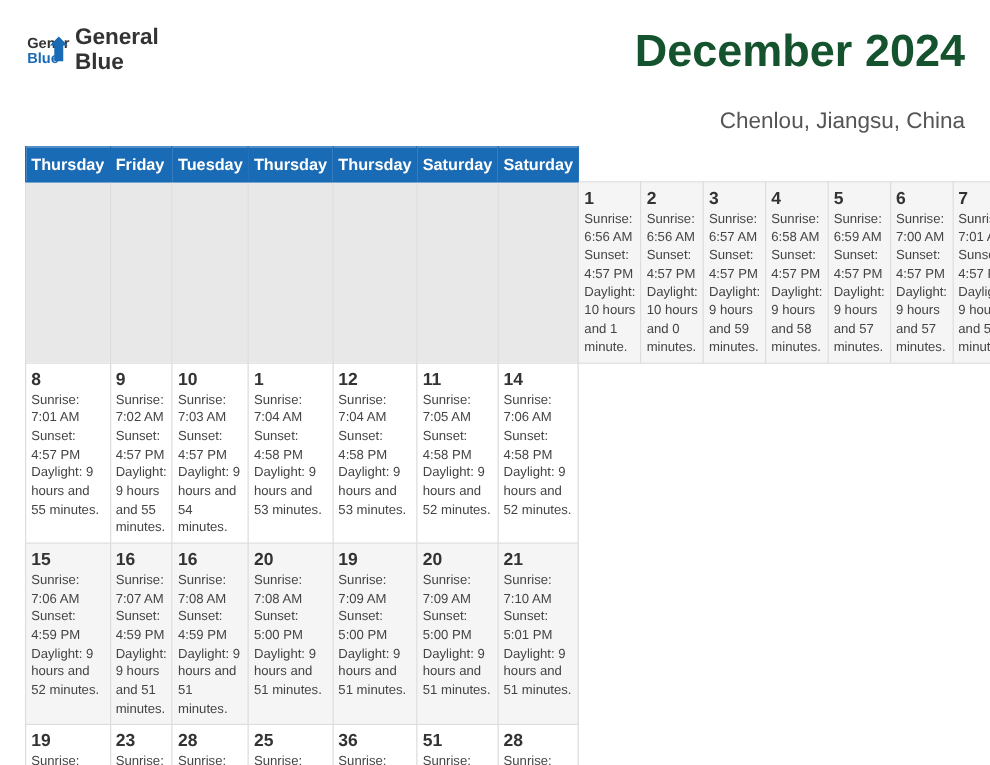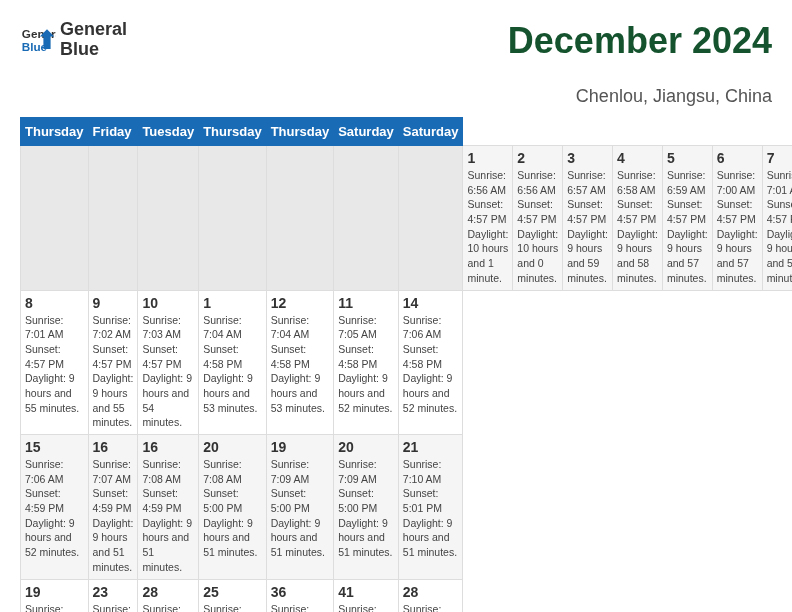--- a/index.html
+++ b/index.html
@@ -238,21 +238,21 @@
         </td>
         <td>
           <span class="day-num">25</span>
           <div class="day-info">Sunrise: 7:12 AM<br>Sunset: 5:03 PM<br>Daylight: 9 hours and 51 minutes.</div>
         </td>
         <td>
           <span class="day-num">36</span>
           <div class="day-info">Sunrise: 7:12 AM<br>Sunset: 5:04 PM<br>Daylight: 9 hours and 51 minutes.</div>
         </td>
         <td>
-          <span class="day-num">41</span>
+          <span class="day-num">51</span>
           <div class="day-info">Sunrise: 7:12 AM<br>Sunset: 5:04 PM<br>Daylight: 9 hours and 51 minutes.</div>
         </td>
         <td>
           <span class="day-num">28</span>
           <div class="day-info">Sunrise: 7:13 AM<br>Sunset: 5:05 PM<br>Daylight: 9 hours and 52 minutes.</div>
         </td>
       </tr>
     </tbody>
 </table>
 

